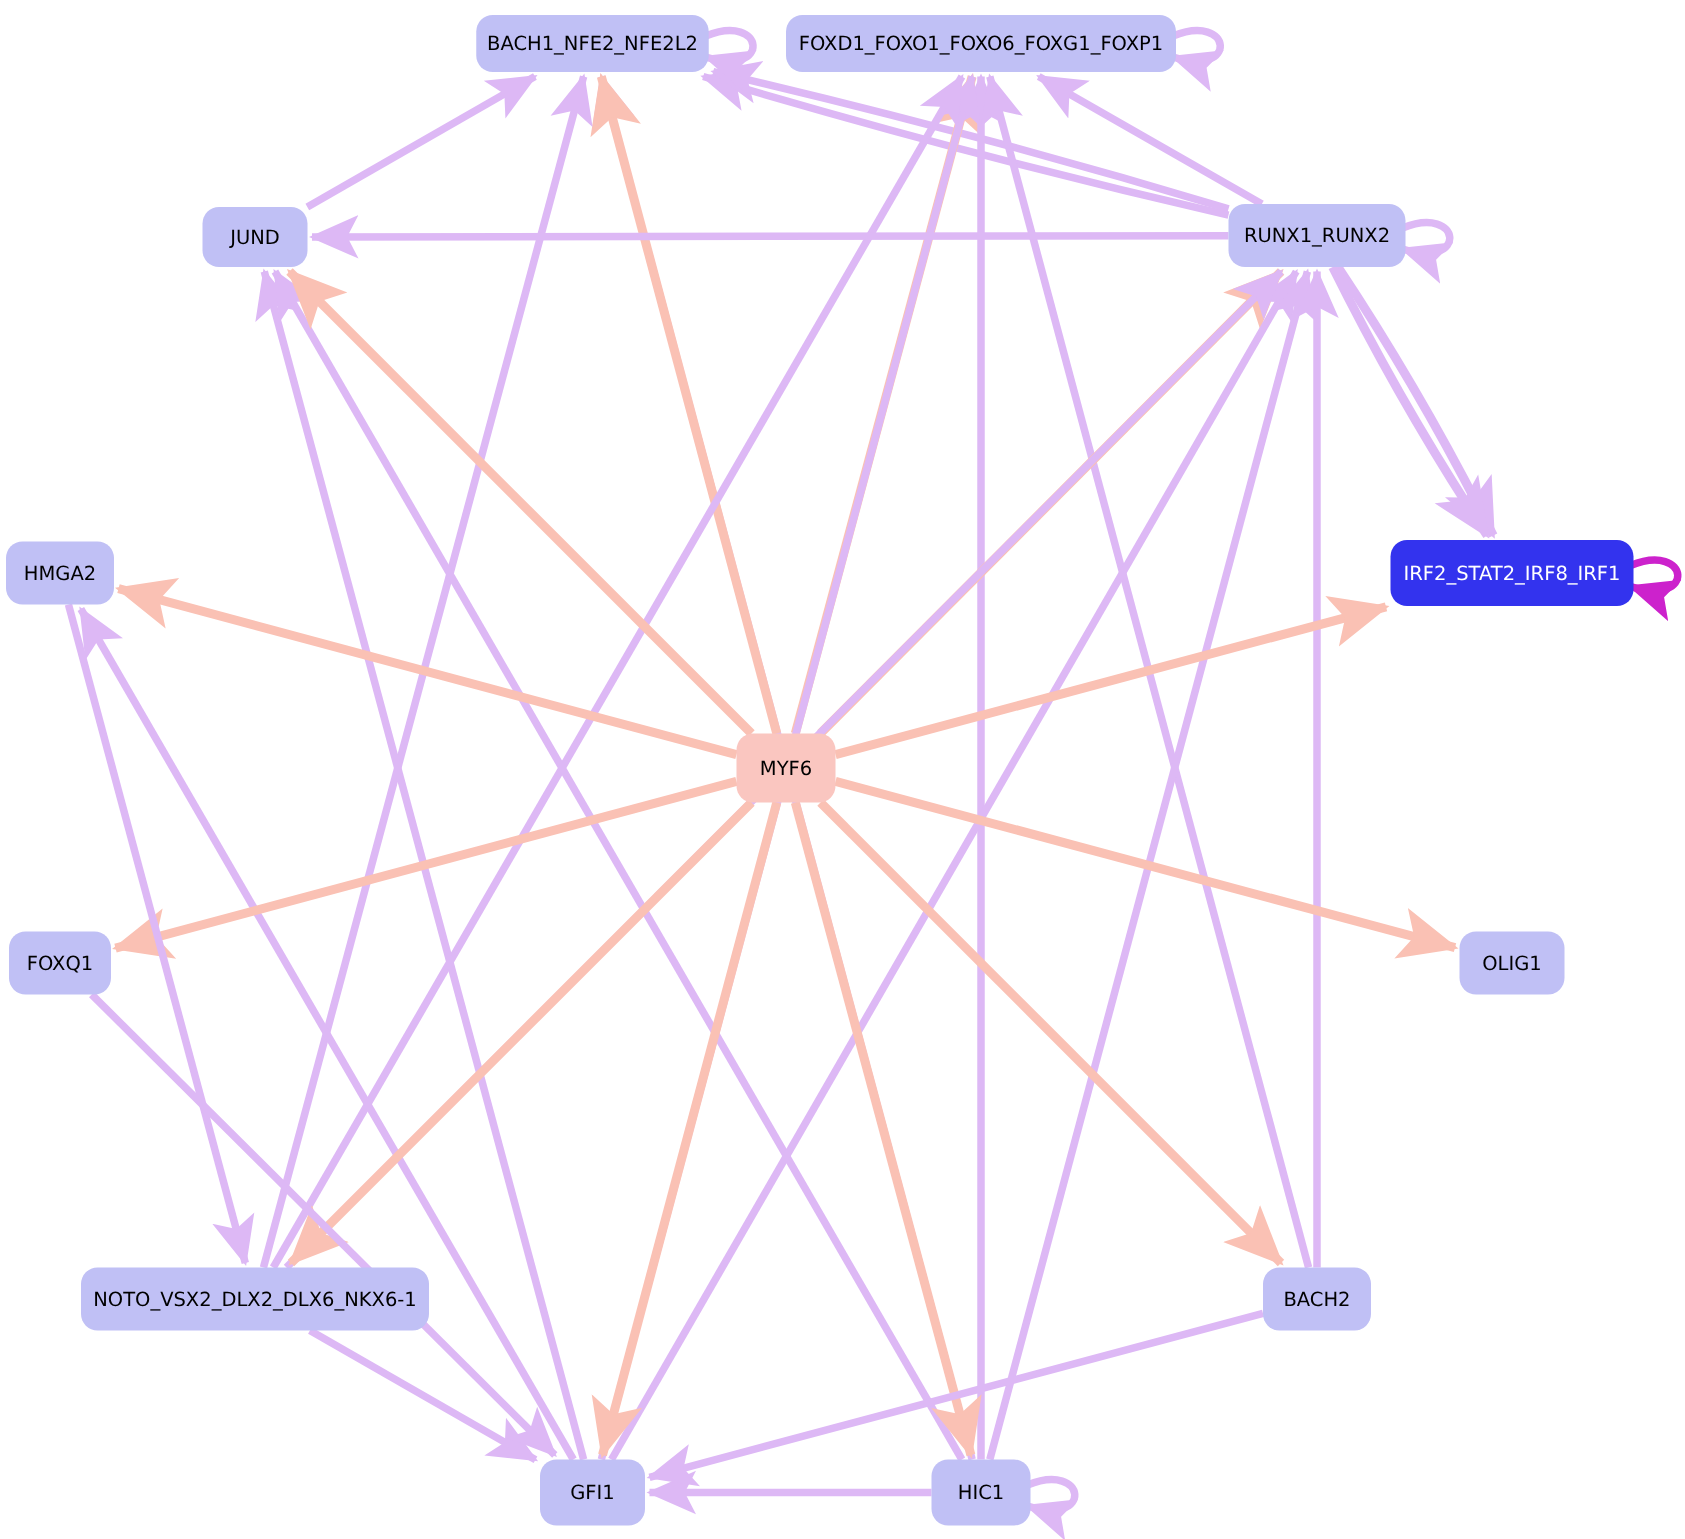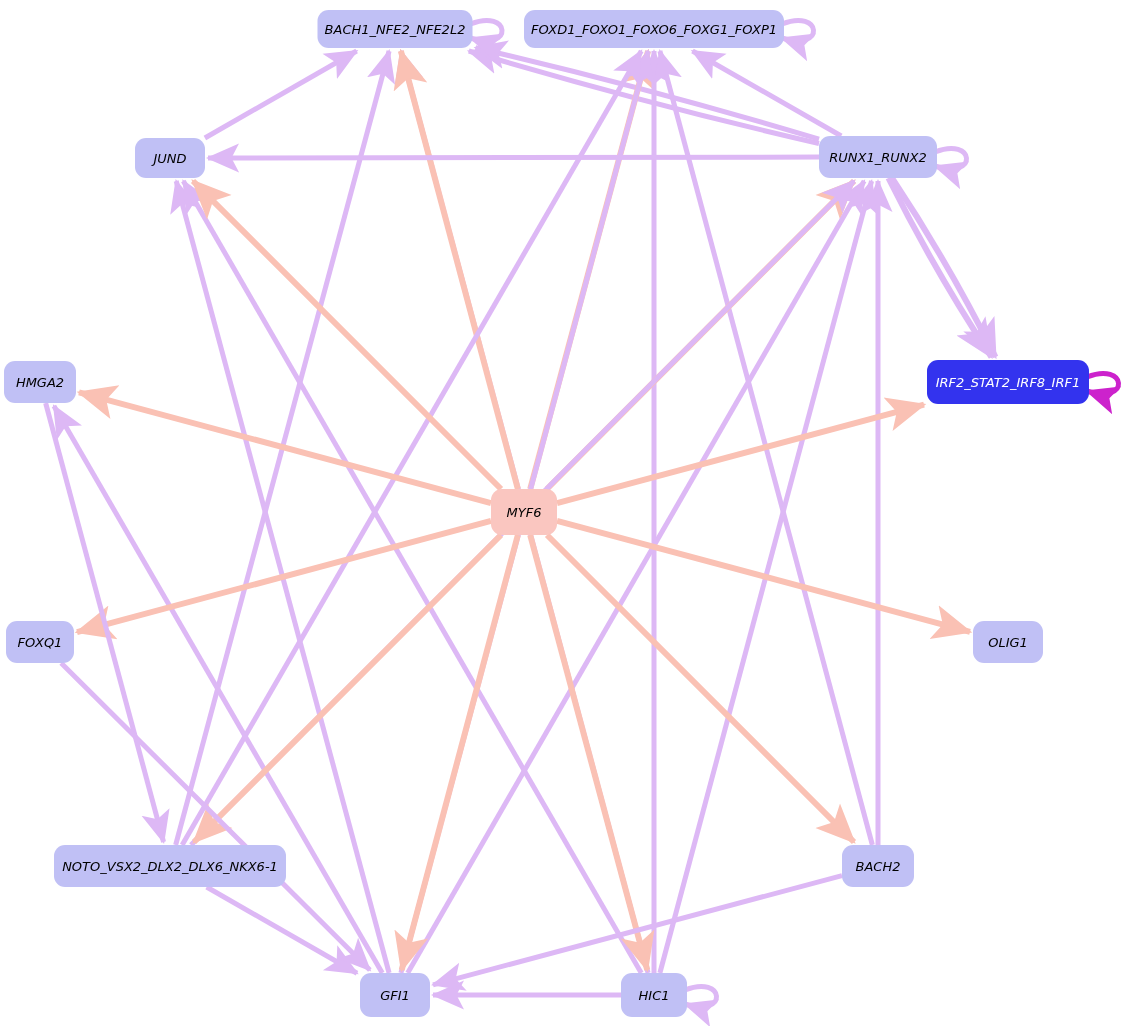--- a/index.html
+++ b/index.html
@@ -7,21 +7,20 @@
     padding: 0;
     background: #ffffff;
   }
   #canvas {
     position: relative;
     width: 1123px;
     height: 1026px;
     background: #ffffff;
     overflow: hidden;
     font-family: "DejaVu Sans", "Liberation Sans", sans-serif;
-    font-style: italic;
   }
   #graph-svg {
     position: absolute;
     left: 0;
     top: 0;
     width: 1123px;
     height: 1026px;
   }
   .node-rect {
     stroke: none;

